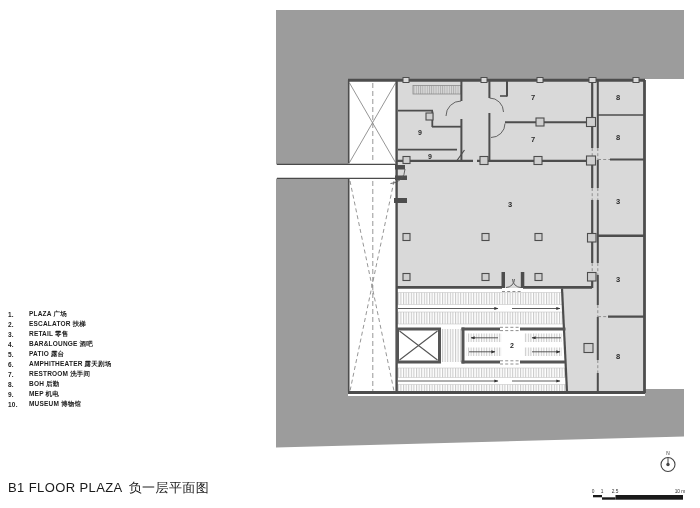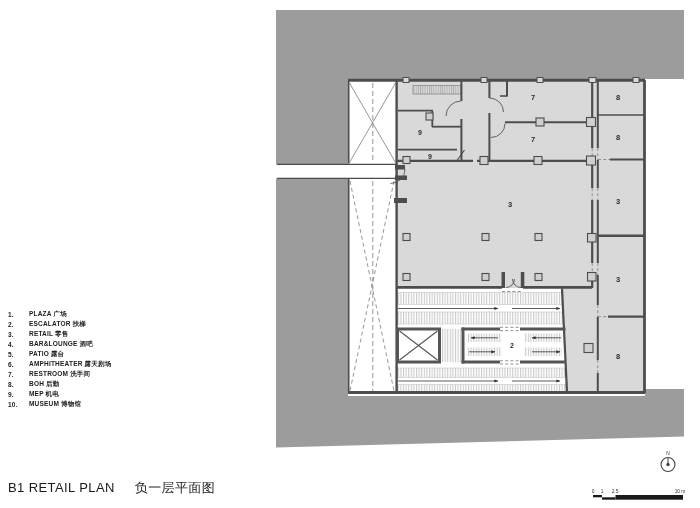--- a/index.html
+++ b/index.html
@@ -5,21 +5,21 @@
   html,body{margin:0;padding:0;background:#e8e8e8;}
   .page{position:relative;width:700px;height:508px;background:#ffffff;overflow:hidden;
         font-family:"Liberation Sans", sans-serif;}
   .plan-svg{position:absolute;left:0;top:0;}
   .legend{position:absolute;left:8px;top:309px;width:230px;}
   .legend-row{display:flex;height:10px;align-items:center;
     font-size:6.5px;font-weight:700;color:#1c1c1c;letter-spacing:.2px;}
   .legend-row .num{width:21px;flex:0 0 21px;}
   .title{position:absolute;left:8px;top:479px;font-size:13px;color:#1a1a1a;
     font-weight:400;letter-spacing:.4px;white-space:nowrap;}
-  .title .zh{margin-left:20px;}
+  .title .zh{margin-left:6px;}
   text{font-family:"Liberation Sans", sans-serif;}
   .roomnum{font-size:7.5px;font-weight:700;fill:#2a2a2a;text-anchor:middle;}
   .roomnum.small{font-size:7px;}
   .tinytxt{font-size:4.8px;fill:#333;text-anchor:middle;}
 </style>
 </head>
 <body>
 
 <div class="page">
 
@@ -239,16 +239,16 @@
         <span class="num">9.</span>
         <span>MEP 机电</span>
       </div>
   <div class="legend-row">
         <span class="num">10.</span>
         <span>MUSEUM 博物馆</span>
       </div>
 </div>
 
 <div class="title">
-  <span>B1 RETAIL PLAN</span><span class="zh">负一层平面图</span>
+  <span>B1 FLOOR PLAZA</span><span class="zh">负一层平面图</span>
 </div>
 
 </div>
 
 </body></html>

